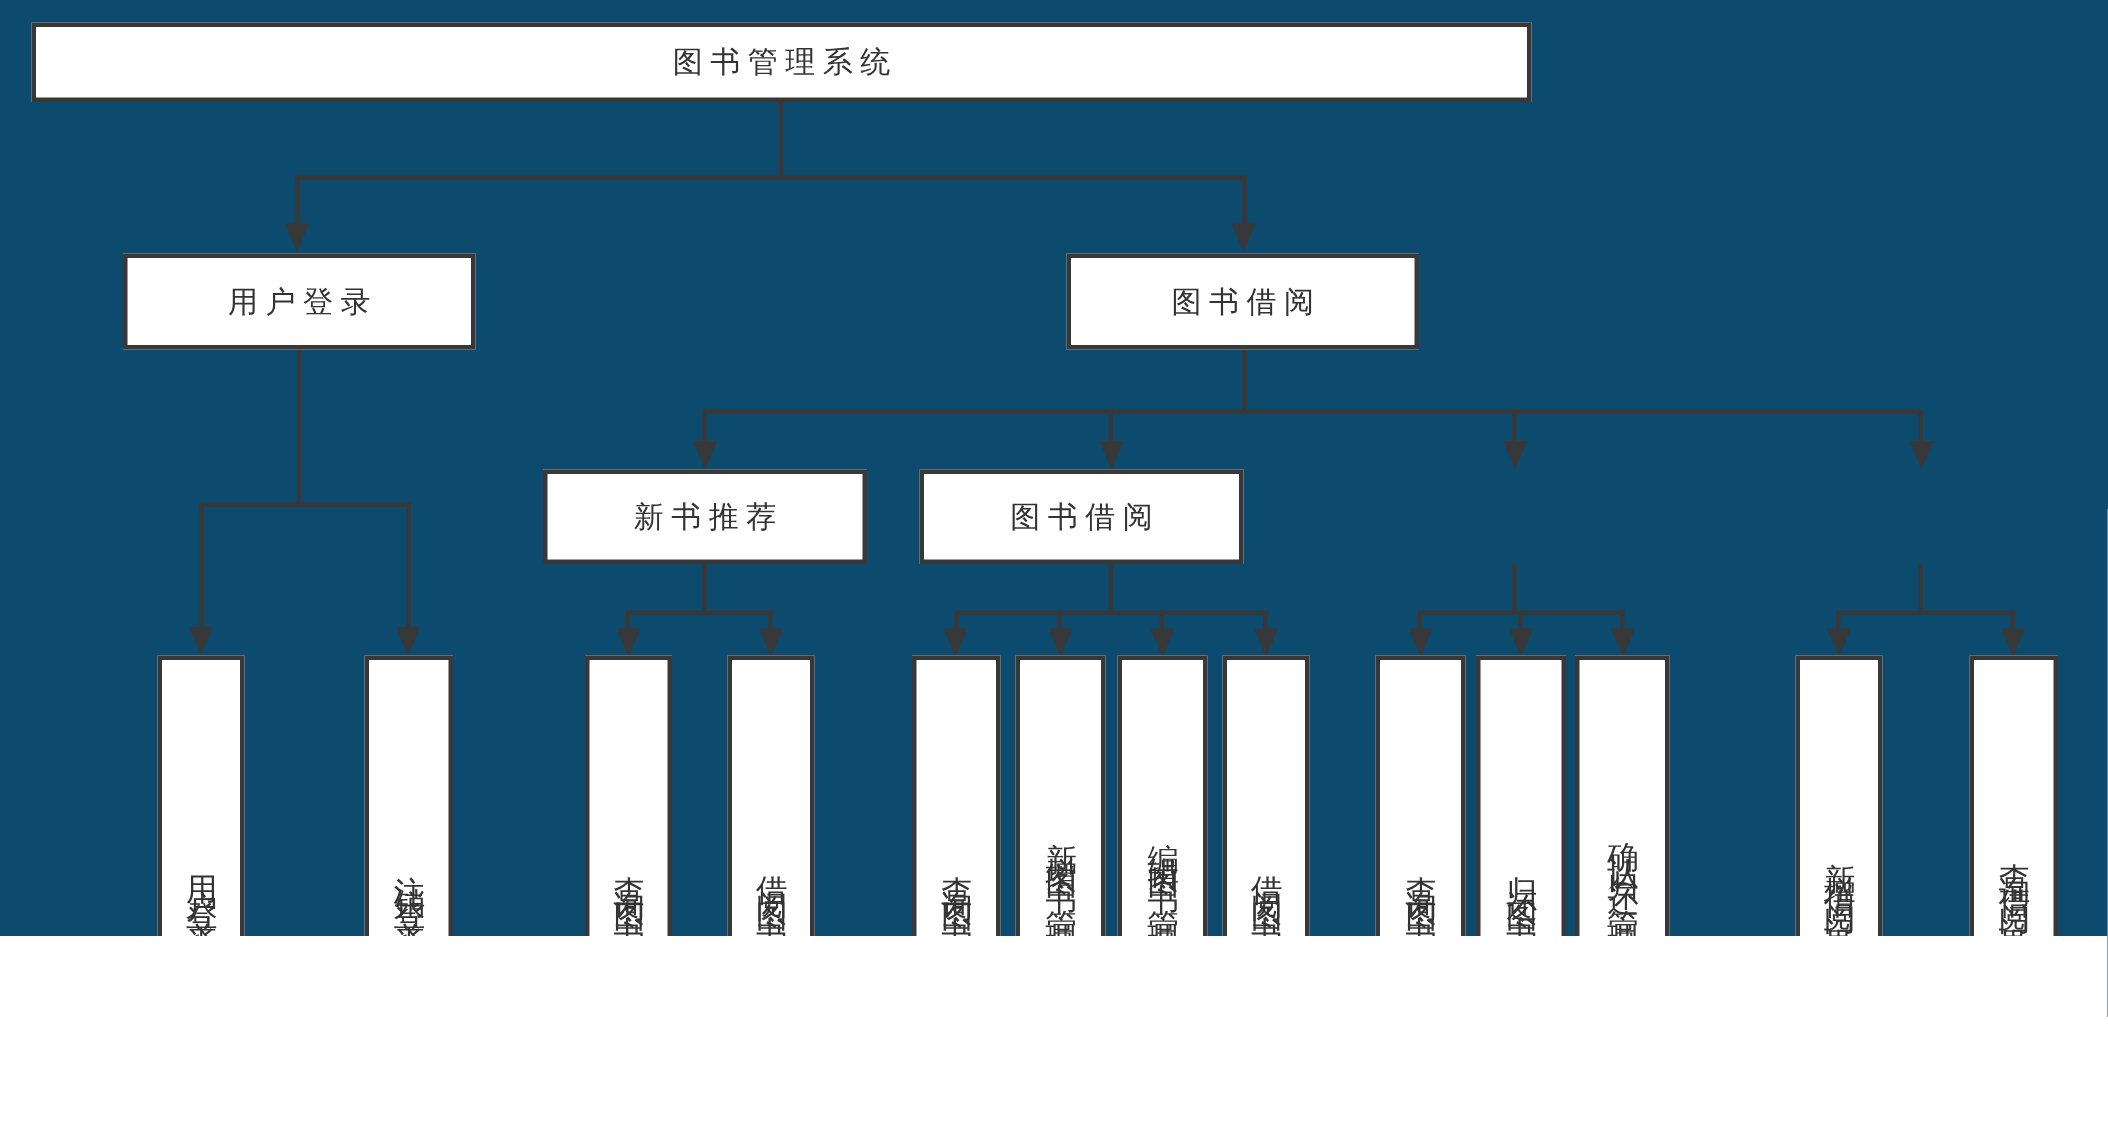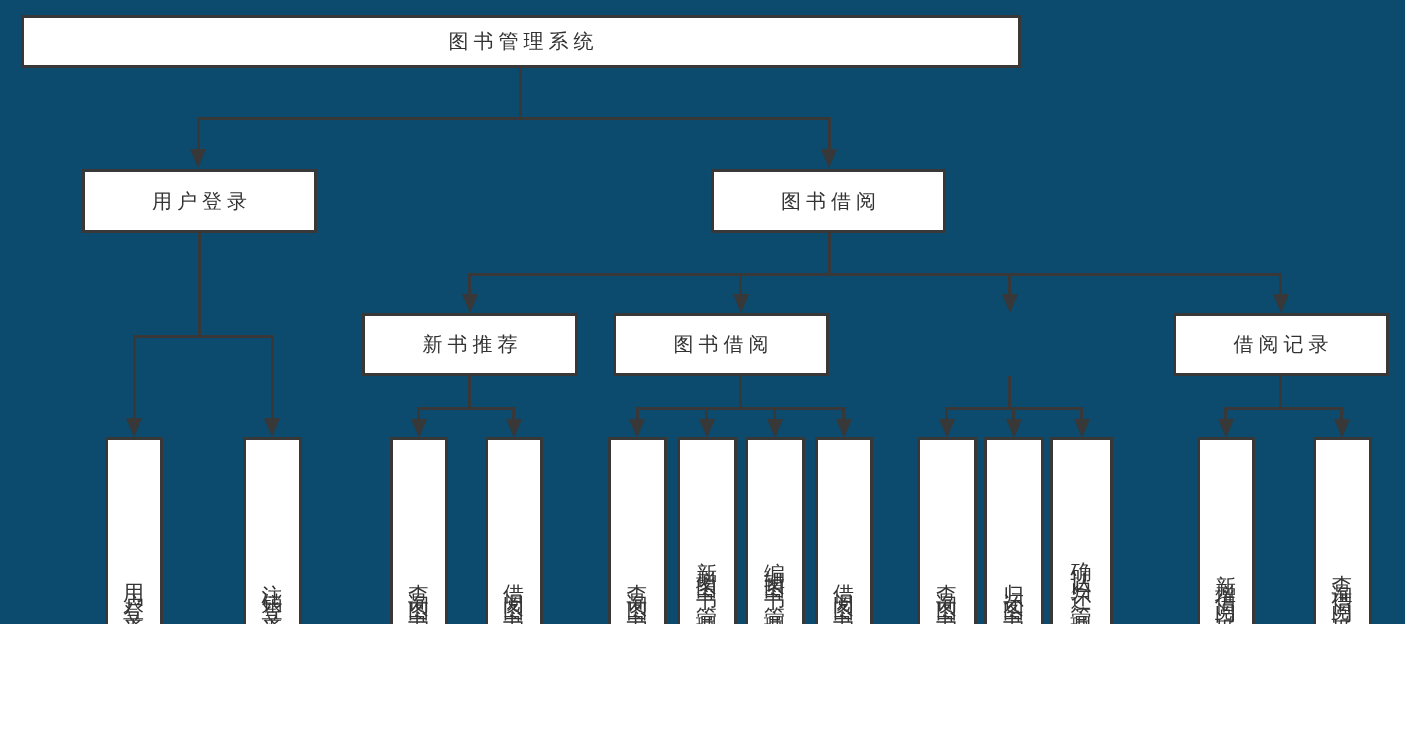--- a/index.html
+++ b/index.html
@@ -117,21 +117,20 @@
   <div class="v" style="left:1340px; top:407px; height:14px;"></div>
   <div class="arrow" style="left:1334px; top:419px;"></div>
 
   <div class="box hbox" style="left:21px; top:15px; width:1000px; height:53px;">图书管理系统</div>
 
   <div class="box hbox" style="left:82px; top:169px; width:235px; height:64px;">用户登录</div>
   <div class="box hbox" style="left:711px; top:169px; width:235px; height:64px;">图书借阅</div>
 
   <div class="box hbox" style="left:362px; top:313px; width:216px; height:63px;">新书推荐</div>
   <div class="box hbox" style="left:613px; top:313px; width:216px; height:63px;">图书借阅</div>
-  <div class="box hbox" style="left:1173px; top:313px; width:216px; height:63px;">借阅记录</div>
 
   <div class="box vbox" style="left:105px; width:58px;">用户登录</div>
   <div class="box vbox" style="left:243px; width:59px;">注销登录</div>
 
   <div class="box vbox" style="left:390px; width:58px;">查询图书</div>
   <div class="box vbox" style="left:485px; width:58px;">借阅图书</div>
 
   <div class="box vbox" style="left:608px; width:59px;">查询图书</div>
   <div class="box vbox" style="left:677px; width:60px;">新增图书（管理员）</div>
   <div class="box vbox" style="left:745px; width:60px;">编辑图书（管理员）</div>

